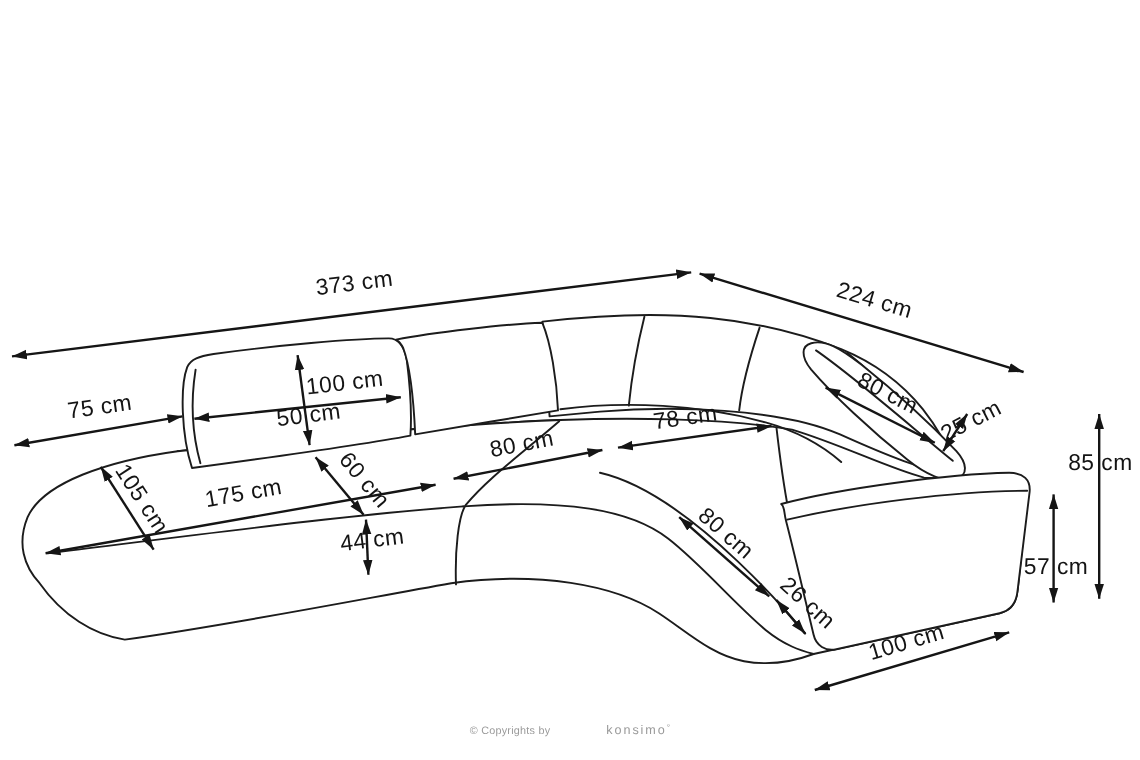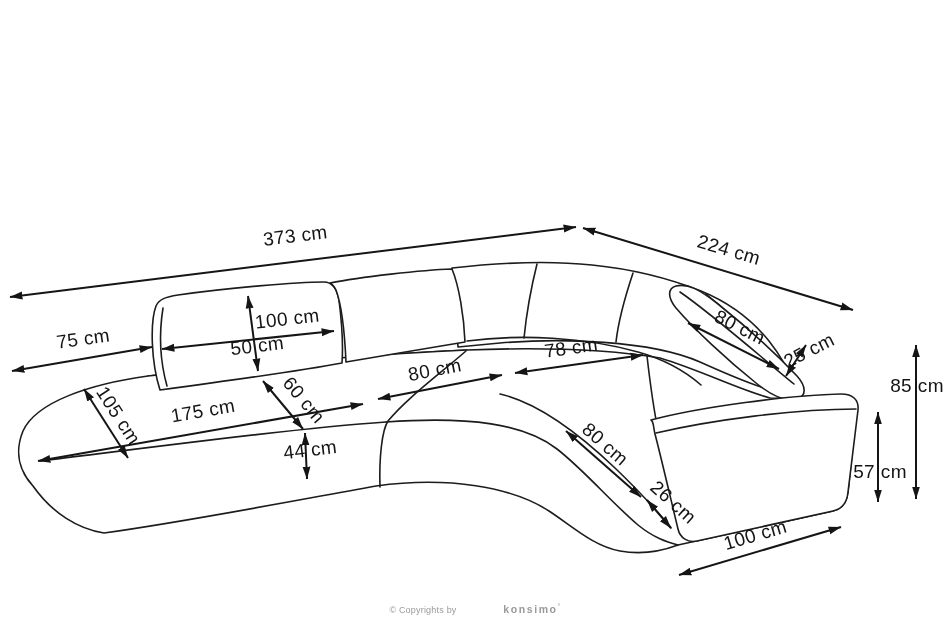--- a/index.html
+++ b/index.html
@@ -41,21 +41,21 @@
     position: absolute;
     left: 50%; top: 603px;
     transform: translateX(-50%);
     white-space: nowrap;
     color: #9a9a9a;
     font-size: 9px;
     letter-spacing: 0.2px;
   }
   #footer .brand {
     font-size: 10.5px;
-    font-weight: 700;
+    font-weight: 400;
     letter-spacing: 1.6px;
     text-transform: lowercase;
     margin-left: 44px;
   }
   #footer .brand-mark {
     font-size: 7px;
     vertical-align: super;
   }
 </style>
 </head>

